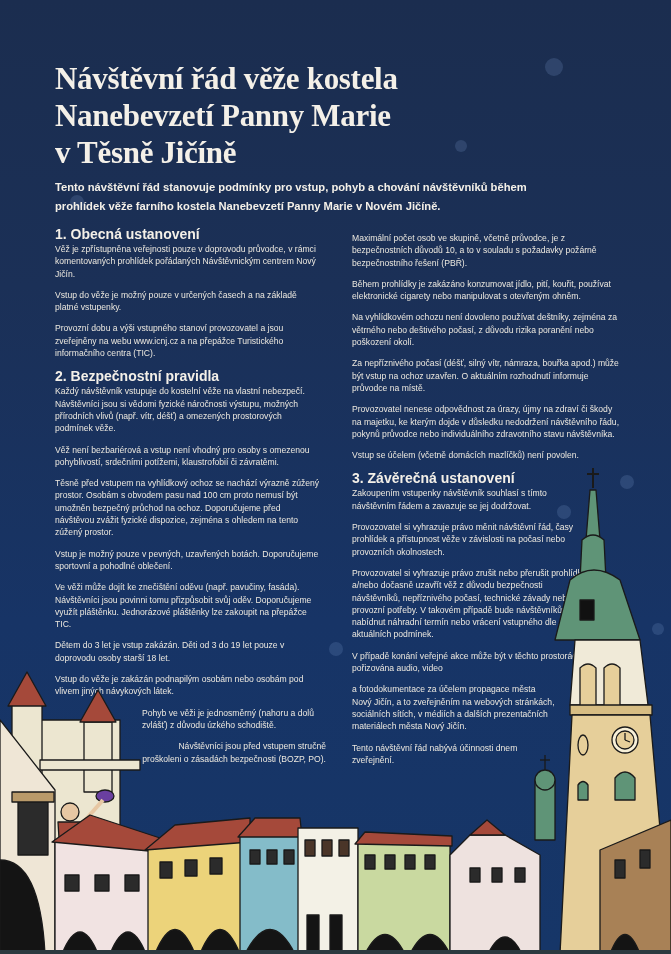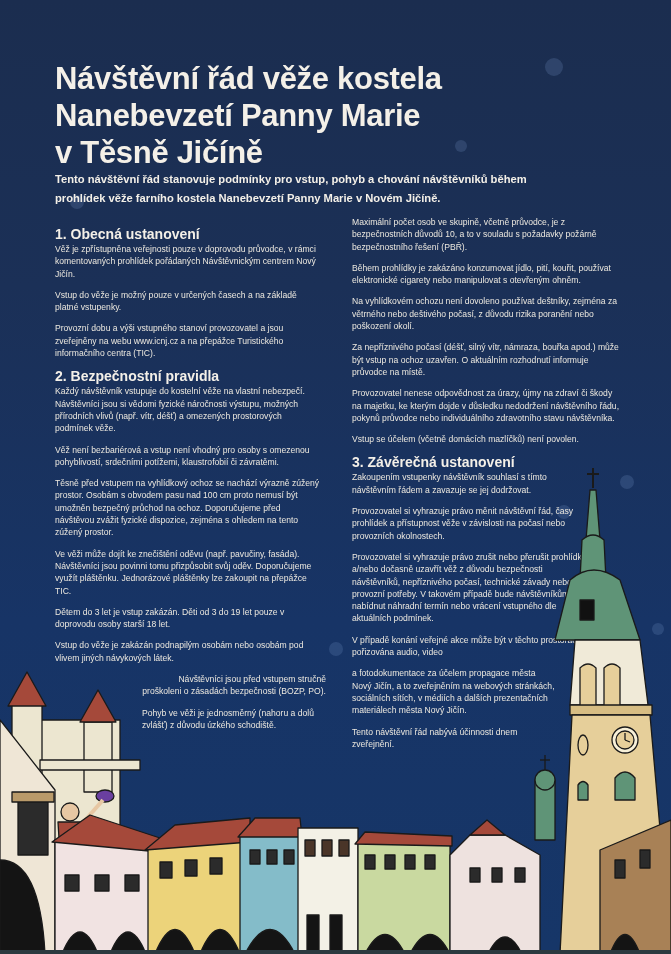--- a/index.html
+++ b/index.html
@@ -15,30 +15,31 @@
     width: 671px; height: 954px;
     background: linear-gradient(180deg, #1b2d4f 0%, #1b3057 30%, #173466 65%, #163668 100%);
     overflow: hidden;
   }
   .bubble { position: absolute; border-radius: 50%; background: rgba(120,150,200,0.22); }
   .title {
     position: absolute; left: 55px; top: 60px;
     font-size: 31px; line-height: 37px; font-weight: bold;
     color: #f4f0e8; letter-spacing: -0.3px;
     width: 520px;
+    font-family: Liberation Serif, serif;
   }
   .intro {
-    position: absolute; left: 55px; top: 170px; width: 500px;
+    position: absolute; left: 55px; top: 178px; width: 500px;
     font-size: 11.2px; line-height: 19px; font-weight: bold; color: #f4f0e8;
   }
   .col {
     position: absolute; font-size: 8.6px; line-height: 12.3px; color: #ece8df;
   }
   .col-left { left: 55px; top: 226px; width: 265px; }
-  .col-right { left: 352px; top: 216px; width: 270px; }
+  .col-right { left: 352px; top: 232px; width: 270px; }
   .h2 { font-size: 14px; font-weight: bold; line-height: 16px; margin-bottom: 1px; color: #f4f0e8; }
   .p { margin-bottom: 9px; }
   .p.r1 { margin-left: 66px; width: 205px; text-align: right; }
   .p.r2 { margin-left: 85px; width: 186px; text-align: right; }
   .p.r3 { margin-left: 87px; width: 186px; }
   .h2.s3 { margin-top: 0; }
   .illus { position: absolute; left: 0; top: 0; width: 671px; height: 954px; pointer-events: none; }
 </style>
 </head>
 <body>
@@ -64,25 +65,26 @@
   <div class="col col-left">
     <div class="h2">1. Obecná ustanovení</div>
     <p class="p">Věž je zpřístupněna veřejnosti pouze v doprovodu průvodce, v rámci komentovaných prohlídek pořádaných Návštěvnickým centrem Nový Jičín.</p>
     <p class="p">Vstup do věže je možný pouze v určených časech a na základě platné vstupenky.</p>
     <p class="p">Provozní dobu a výši vstupného stanoví provozovatel a jsou zveřejněny na webu www.icnj.cz a na přepážce Turistického informačního centra (TIC).</p>
 
     <div class="h2">2. Bezpečnostní pravidla</div>
     <p class="p">Každý návštěvník vstupuje do kostelní věže na vlastní nebezpečí. Návštěvníci jsou si vědomi fyzické náročnosti výstupu, možných přírodních vlivů (např. vítr, déšť) a omezených prostorových podmínek věže.</p>
     <p class="p">Věž není bezbariérová a vstup není vhodný pro osoby s omezenou pohyblivostí, srdečními potížemi, klaustrofobií či závratěmi.</p>
     <p class="p">Těsně před vstupem na vyhlídkový ochoz se nachází výrazně zúžený prostor. Osobám s obvodem pasu nad 100 cm proto nemusí být umožněn bezpečný průchod na ochoz. Doporučujeme před návštěvou zvážit fyzické dispozice, zejména s ohledem na tento zúžený prostor.</p>
+    <p class="p">Vstup je možný pouze v pevných, uzavřených botách. Doporučujeme sportovní a pohodlné oblečení.</p>
     <p class="p">Ve věži může dojít ke znečištění oděvu (např. pavučiny, fasáda). Návštěvníci jsou povinni tomu přizpůsobit svůj oděv. Doporučujeme využít pláštěnku. Jednorázové pláštěnky lze zakoupit na přepážce TIC.</p>
     <p class="p">Dětem do 3 let je vstup zakázán. Děti od 3 do 19 let pouze v doprovodu osoby starší 18 let.</p>
     <p class="p">Vstup do věže je zakázán podnapilým osobám nebo osobám pod vlivem jiných návykových látek.</p>
+    <p class="p r3">Pohyb ve věži je jednosměrný (nahoru a dolů zvlášť) z důvodu úzkého schodiště.</p>
     <p class="p r2">Návštěvníci jsou před vstupem stručně proškoleni o zásadách bezpečnosti (BOZP, PO).</p>
-    <p class="p r3">Pohyb ve věži je jednosměrný (nahoru a dolů zvlášť) z důvodu úzkého schodiště.</p>
   </div>
 
   <div class="col col-right">
     <p class="p">Maximální počet osob ve skupině, včetně průvodce, je z bezpečnostních důvodů 10, a to v souladu s požadavky požárně bezpečnostního řešení (PBŘ).</p>
     <p class="p">Během prohlídky je zakázáno konzumovat jídlo, pití, kouřit, používat elektronické cigarety nebo manipulovat s otevřeným ohněm.</p>
     <p class="p">Na vyhlídkovém ochozu není dovoleno používat deštníky, zejména za větrného nebo deštivého počasí, z důvodu rizika poranění nebo poškození okolí.</p>
     <p class="p">Za nepříznivého počasí (déšť, silný vítr, námraza, bouřka apod.) může být vstup na ochoz uzavřen. O aktuálním rozhodnutí informuje průvodce na místě.</p>
     <p class="p">Provozovatel nenese odpovědnost za úrazy, újmy na zdraví či škody na majetku, ke kterým dojde v důsledku nedodržení návštěvního řádu, pokynů průvodce nebo individuálního zdravotního stavu návštěvníka.</p>
     <p class="p">Vstup se účelem (včetně domácích mazlíčků) není povolen.</p>
 

